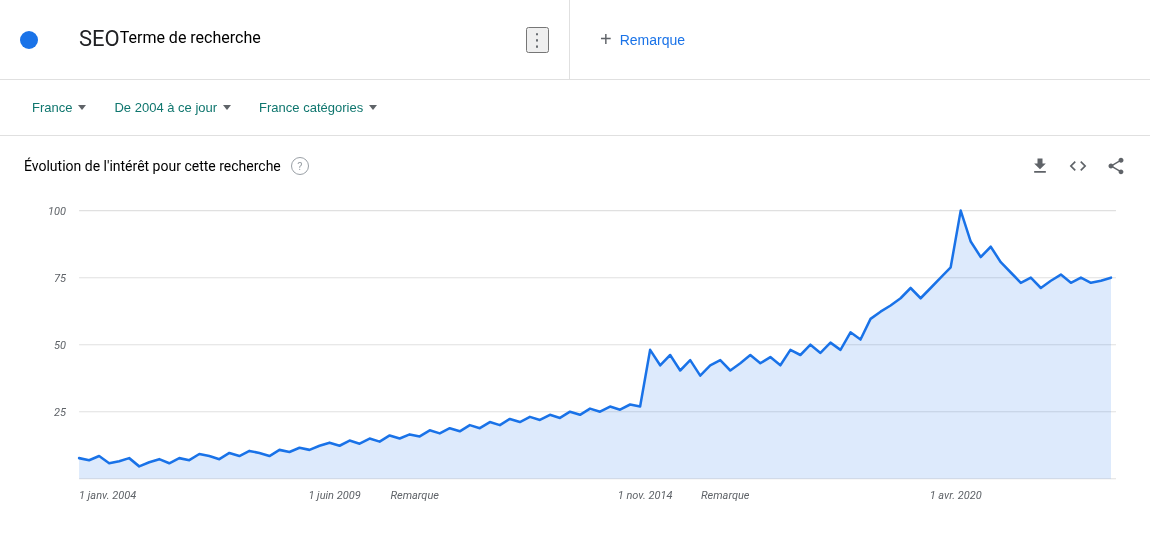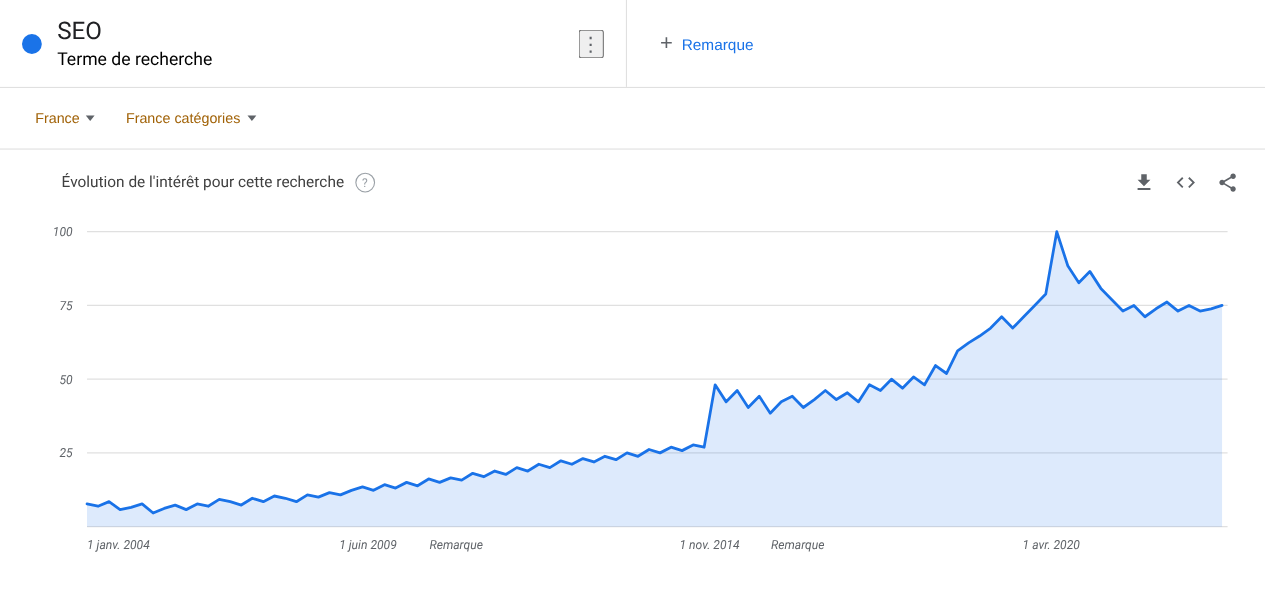--- a/index.html
+++ b/index.html
@@ -30,21 +30,22 @@
     .search-dot {
       width: 18px;
       height: 18px;
       background: #1a73e8;
       border-radius: 50%;
       flex-shrink: 0;
       margin-right: 14px;
     }
     .search-term-text {
       display: flex;
-      flex-direction: column;
+      flex-direction: row;
+      margin-left: 27px;
     }
     .search-term-name {
       font-size: 22px;
       font-weight: 400;
       color: #202124;
       line-height: 1.2;
     }
     .search-term-label {
       font-size: 16px;
       color: #000000;
@@ -91,21 +92,21 @@
       gap: 4px;
       border-bottom: 1px solid #e0e0e0;
     }
     .filter-chip {
       display: flex;
       align-items: center;
       gap: 6px;
       padding: 6px 12px;
       border-radius: 4px;
       font-size: 13px;
-      color: #a16207;
+      color: #0f766e;
       cursor: pointer;
       border: none;
       background: none;
       white-space: nowrap;
     }
     .chevron-down {
       width: 0;
       height: 0;
       border-left: 4px solid transparent;
       border-right: 4px solid transparent;
@@ -123,22 +124,21 @@
       justify-content: space-between;
       margin-bottom: 14px;
     }
     .chart-title-group {
       display: flex;
       align-items: center;
       gap: 10px;
     }
     .chart-title {
       font-size: 14px;
-      color: #404040;
-      margin-left: 32px;
+      color: #000000;
     }
     .help-icon {
       width: 18px;
       height: 18px;
       border-radius: 50%;
       border: 1.5px solid #9aa0a6;
       display: flex;
       align-items: center;
       justify-content: center;
       font-size: 11px;
@@ -190,20 +190,24 @@
     <button class="compare-btn">
       <span class="compare-plus">+</span>
       <span>Remarque</span>
     </button>
   </div>
 </div>
 
 <div class="filter-bar">
   <button class="filter-chip">
     <span>France</span>
+    <span class="chevron-down"></span>
+  </button>
+  <button class="filter-chip">
+    <span>De 2004 à ce jour</span>
     <span class="chevron-down"></span>
   </button>
   <button class="filter-chip">
     <span>France catégories</span>
     <span class="chevron-down"></span>
   </button>
 </div>
 
 <div class="chart-section">
   <div class="chart-header">

